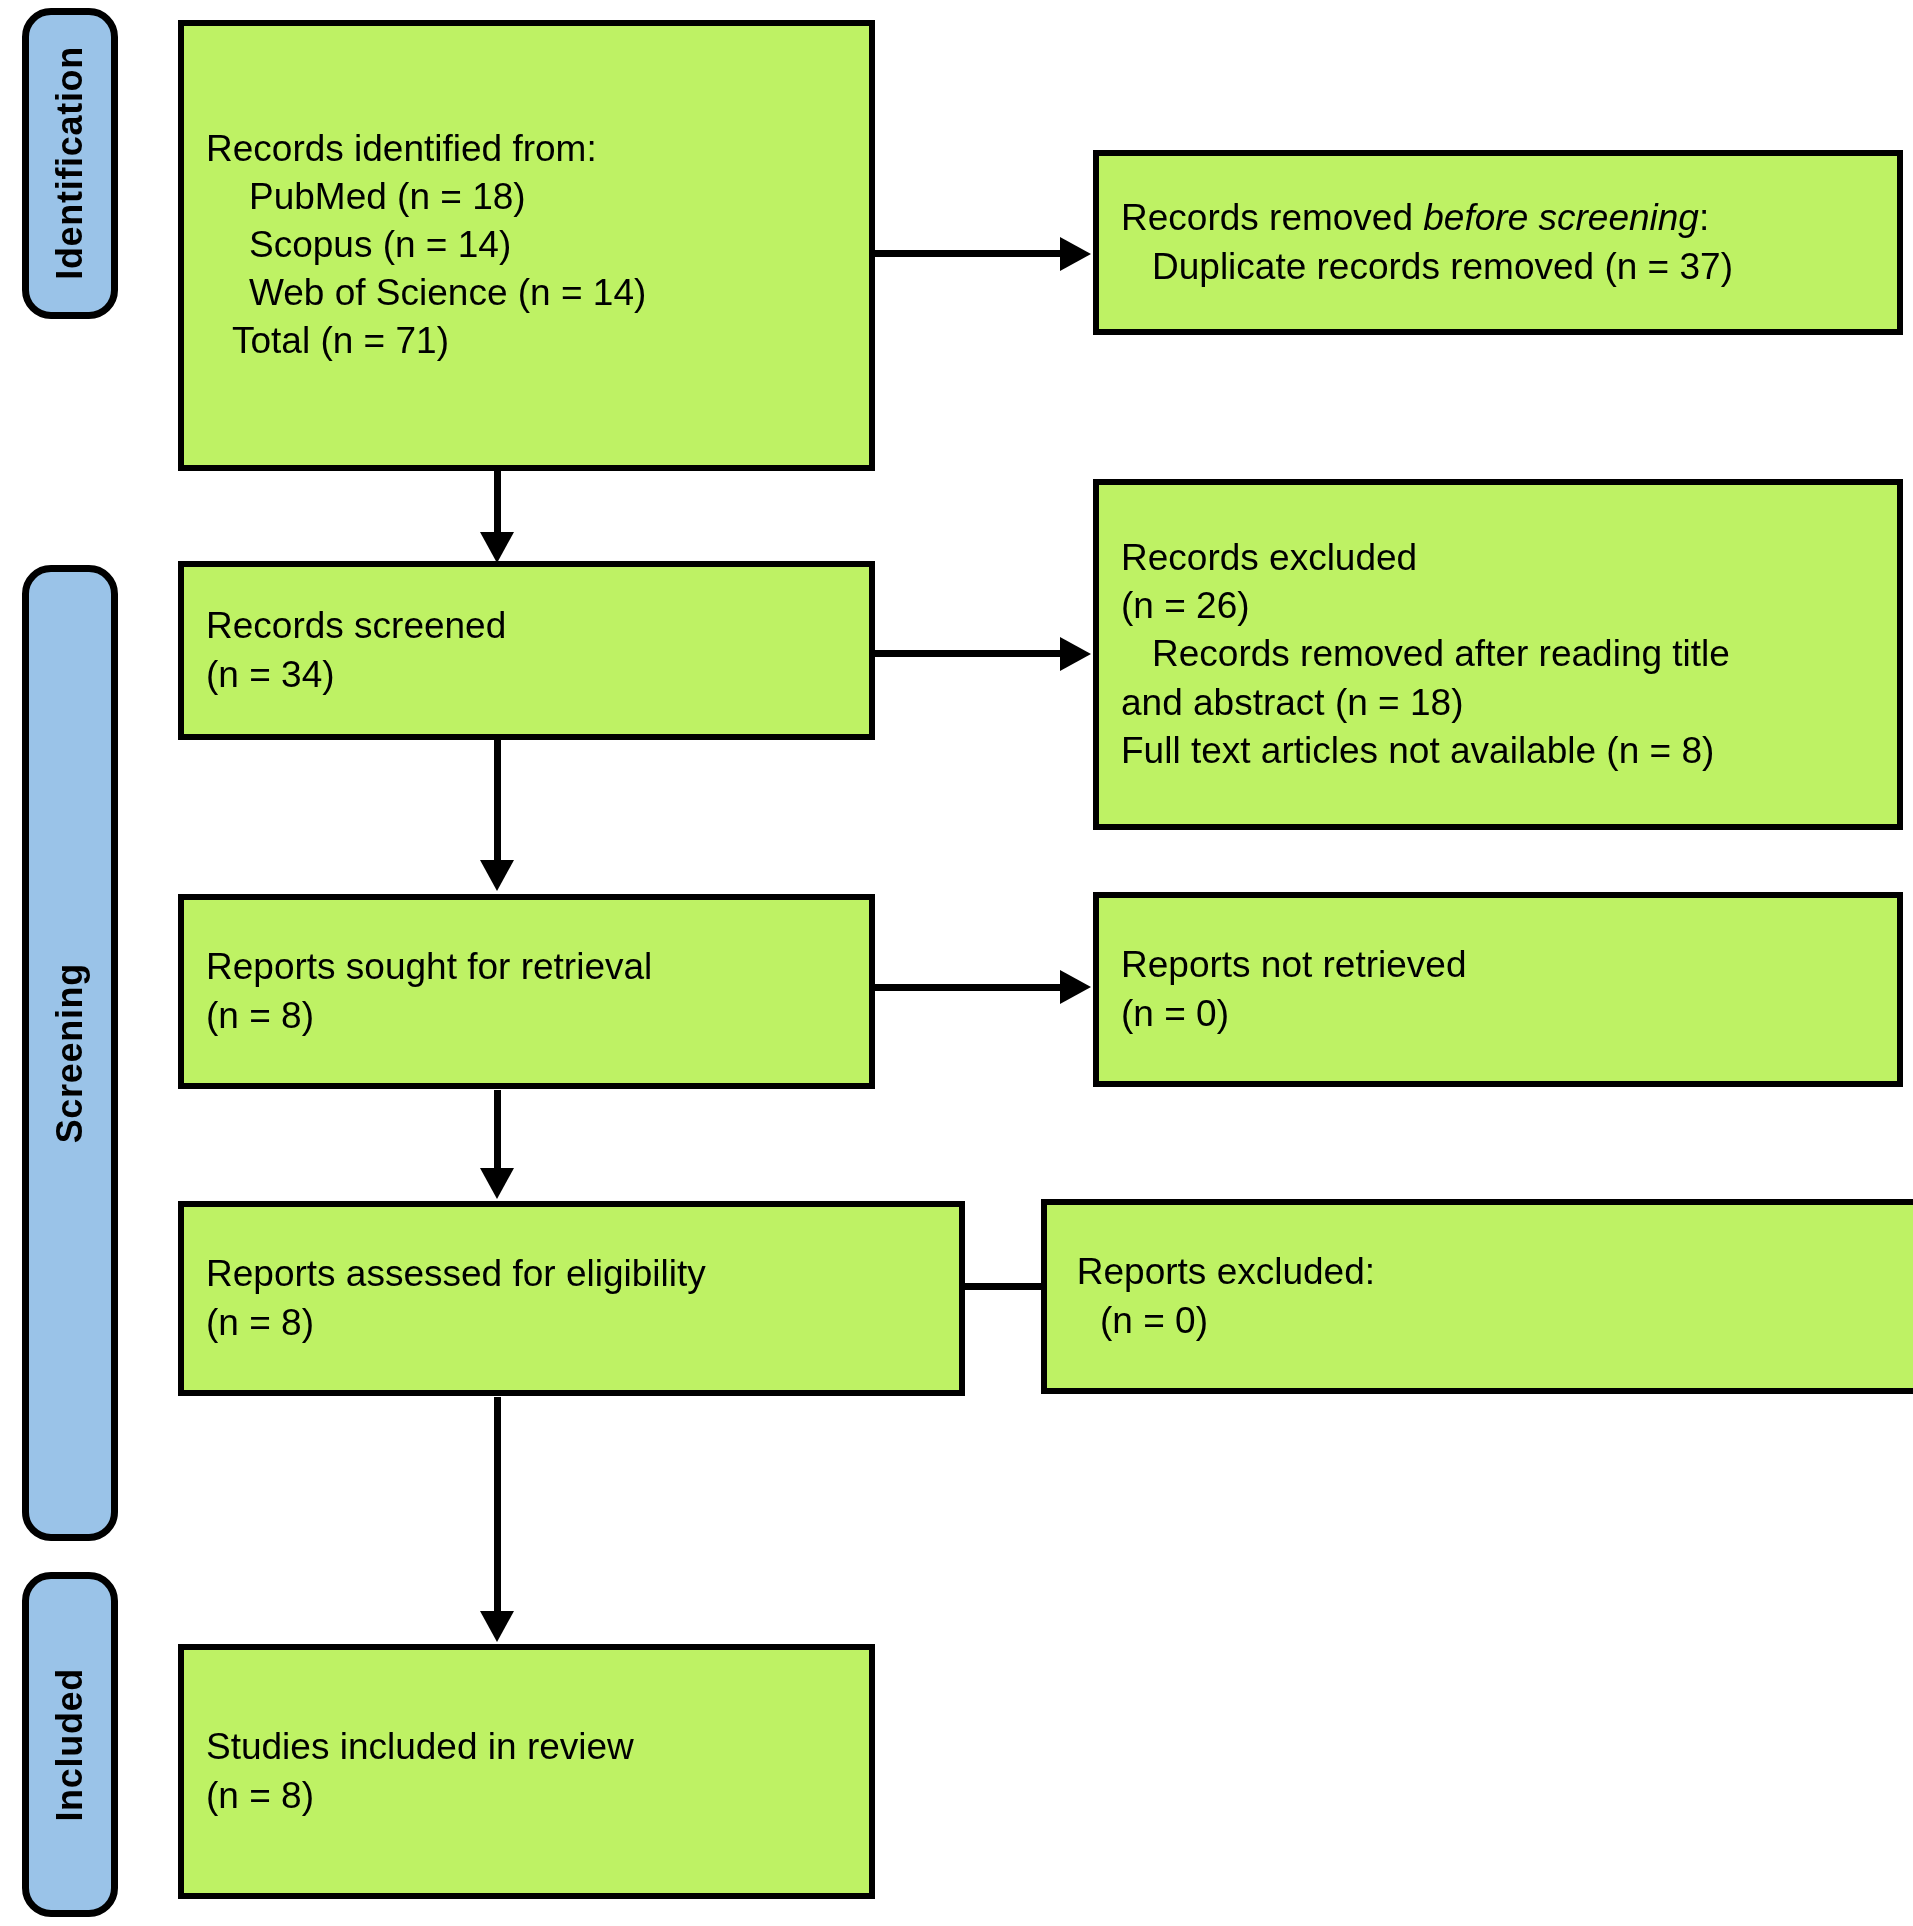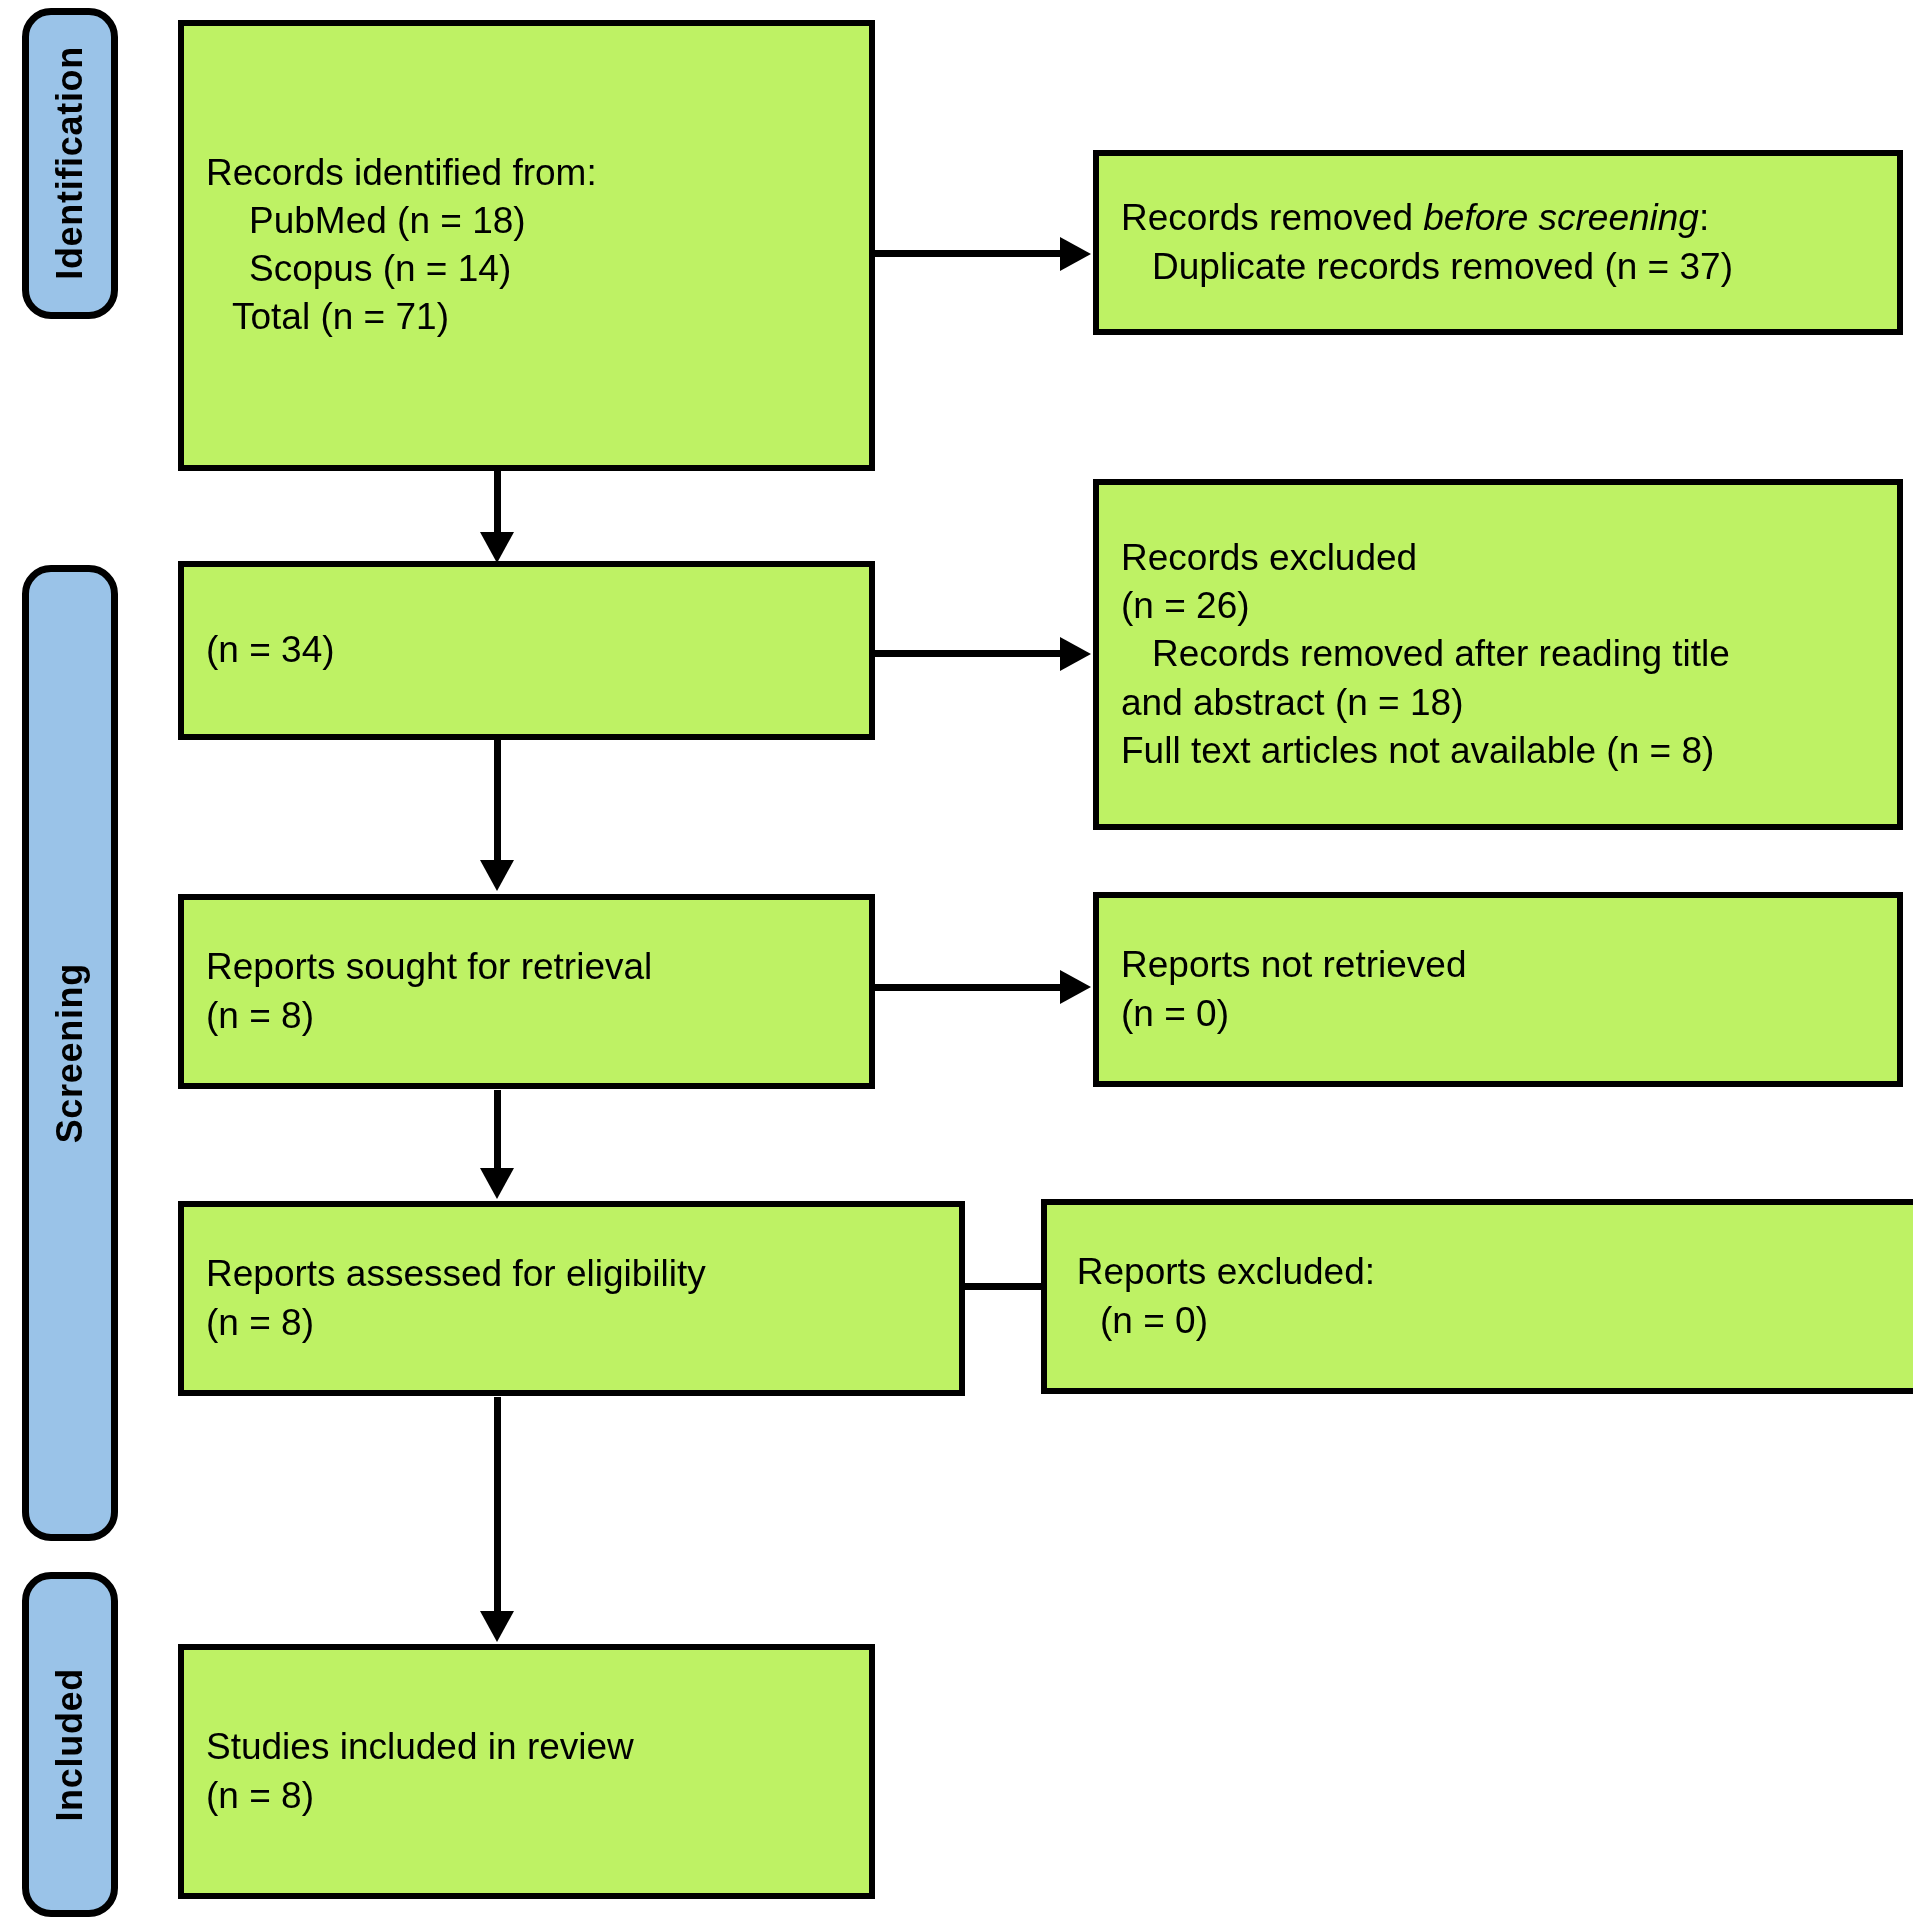--- a/index.html
+++ b/index.html
@@ -130,25 +130,25 @@
   <div class="conn conn-v" style="left:494px; top:1090px; height:81px;"></div>
   <div class="arrow-down" style="left:480px; top:1168px;"></div>
 
   <div class="conn conn-h" style="left:875px; top:1283px; width:189px;"></div>
   <div class="arrow-right" style="left:1060px; top:1269px;"></div>
 
   <div class="conn conn-v" style="left:494px; top:1397px; height:218px;"></div>
   <div class="arrow-down" style="left:480px; top:1611px;"></div>
 
   <div class="box" style="left:178px; top:19.5px; width:697px; height:451px;">
-    <div class="box-text"><span>Records identified from:</span><span class="ind">PubMed (n = 18)</span><span class="ind">Scopus (n = 14)</span><span style="display:block;margin-left:26px;">Total (n = 71)</span></div>
+    <div class="box-text"><span>Records identified from:</span><span class="ind">PubMed (n = 18)</span><span class="ind">Scopus (n = 14)</span><span class="ind">Web of Science (n = 14)</span><span style="display:block;margin-left:26px;">Total (n = 71)</span></div>
   </div>
 
   <div class="box" style="left:178px; top:561px; width:697px; height:179px;">
-    <div class="box-text"><span style="display:block;">(n = 34)</span></div>
+    <div class="box-text"><span style="display:block;">Records screened</span><span style="display:block;">(n = 34)</span></div>
   </div>
 
   <div class="box" style="left:178px; top:894px; width:697px; height:195px;">
     <div class="box-text"><span style="display:block;">Reports sought for retrieval</span><span style="display:block;">(n = 8)</span></div>
   </div>
 
   <div class="box" style="left:178px; top:1201px; width:787px; height:195px;">
     <div class="box-text"><span style="display:block;">Reports assessed for eligibility</span><span style="display:block;">(n = 8)</span></div>
   </div>
 

